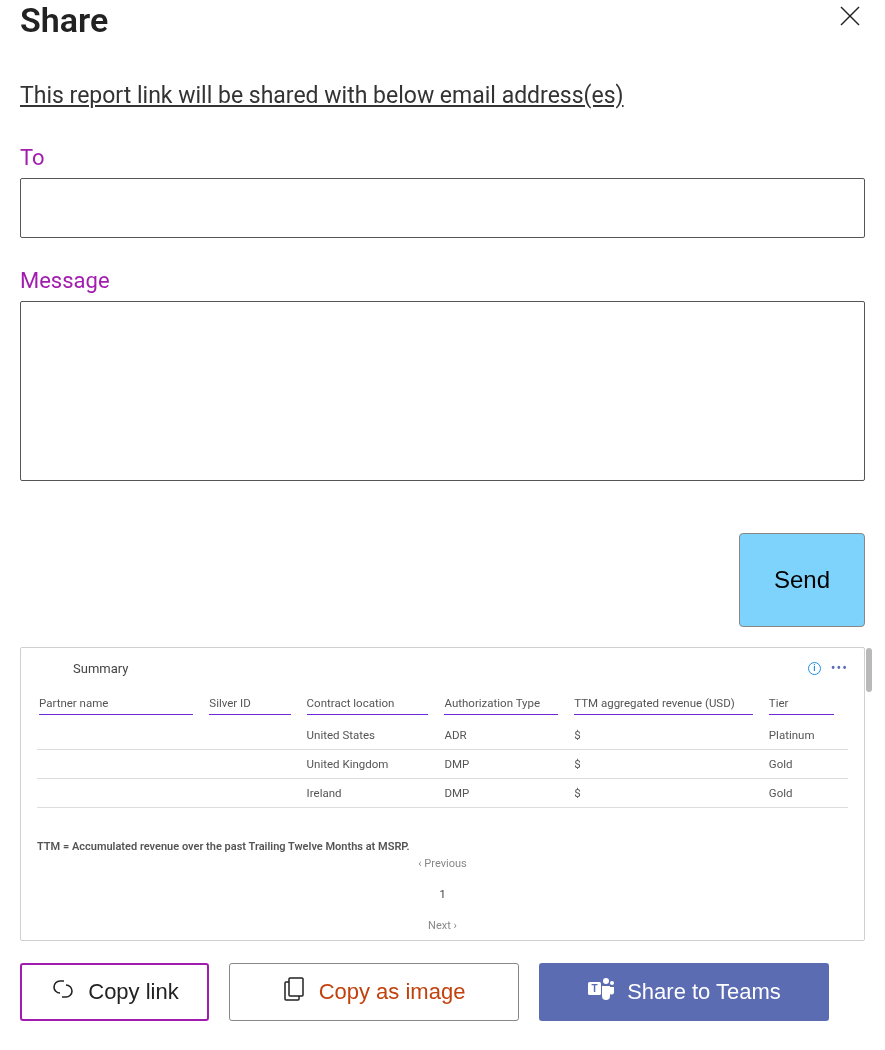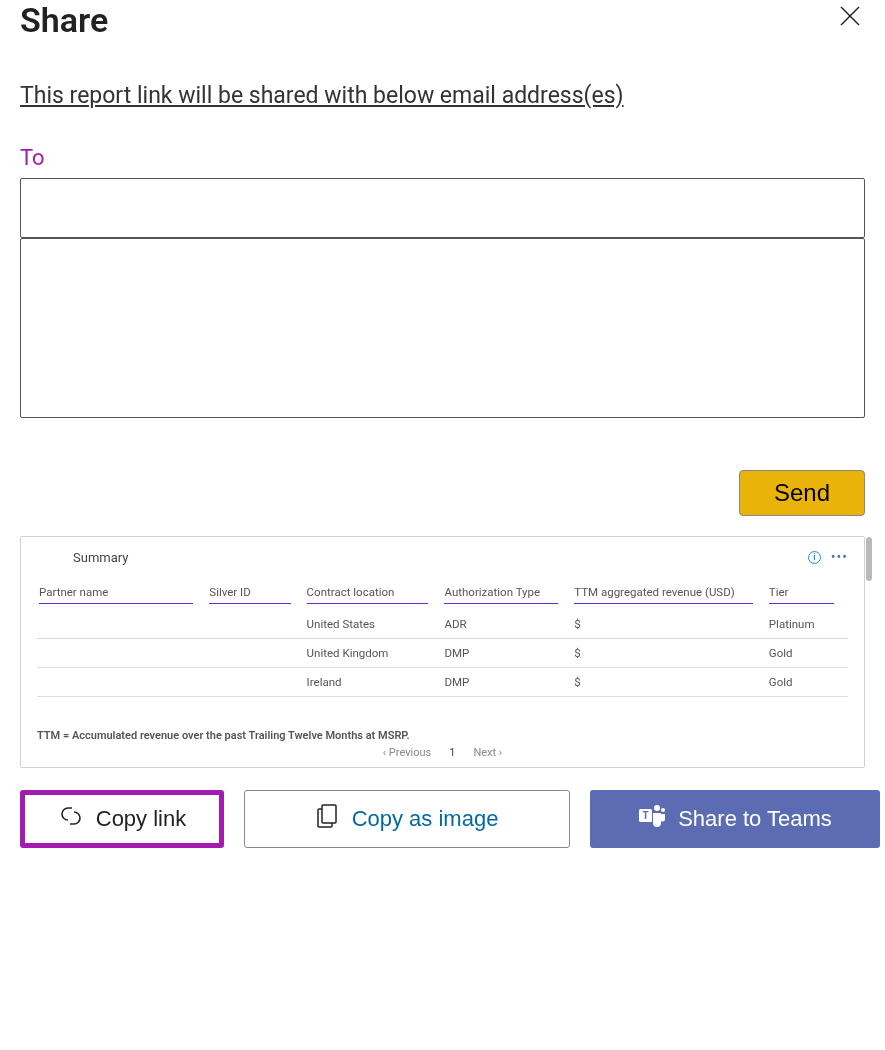--- a/index.html
+++ b/index.html
@@ -68,24 +68,24 @@
     resize: none;
     outline: none;
   }
   .send-row {
     display: flex;
     justify-content: flex-end;
     margin-top: 48px;
   }
   .send-btn {
     border: 1px solid #888;
-    background: #eab308;
+    background: #7dd3fc;
     border-radius: 4px;
     font-size: 24px;
-    padding: 8px 34px;
+    padding: 32px 34px;
     cursor: pointer;
   }
   
   .preview-card {
     border: 1px solid #d0d0d0;
     border-radius: 2px;
     margin-top: 20px;
     padding: 12px 16px 8px 16px;
     position: relative;
   }
@@ -156,20 +156,21 @@
     margin-top: 32px;
   }
   .pagination {
     display: flex;
     justify-content: center;
     align-items: center;
     gap: 18px;
     font-size: 11px;
     color: #888;
     margin-top: 4px;
+    flex-direction: column;
   }
   .pagination .page-current { color: #444; }
   .preview-scrollbar {
     position: absolute;
     right: -8px;
     top: 0;
     width: 6px;
     height: 44px;
     background: #b9b9b9;
     border-radius: 3px;
@@ -185,30 +186,30 @@
     display: flex;
     align-items: center;
     justify-content: center;
     gap: 12px;
     border-radius: 3px;
     font-size: 22px;
     height: 58px;
     cursor: pointer;
   }
   .copy-link-btn {
-    width: 204px;
-    border: 5px solid #a21caf;
+    width: 189px;
+    border: 2px solid #a21caf;
     background: #fff;
     color: #222;
   }
   .copy-image-btn {
-    width: 326px;
+    width: 290px;
     border: 1px solid #888;
     background: #fff;
-    color: #0369a1;
+    color: #c2410c;
   }
   .share-teams-btn {
     width: 290px;
     border: none;
     background: #5b6cb2;
     color: #fff;
   }
   .icon-svg { display: inline-block; flex-shrink: 0; }
 </style>
 </head>
@@ -224,20 +225,21 @@
           <line x1="20" y1="2" x2="2" y2="20"></line>
       </svg>
     </span>
   </div>
 
   <div class="description">This report link will be shared with below email address(es)</div>
 
   <div class="field-label">To</div>
   <input class="to-input" type="text" value="" style="">
 
+  <div class="field-label msg-label">Message</div>
   <textarea class="msg-input" style=""></textarea>
 
   <div class="send-row">
     <button class="send-btn">Send</button>
   </div>
 
   <div class="preview-card">
     <div class="preview-scrollbar"></div>
     <div class="preview-header">
       <span class="preview-title">Summary</span>

